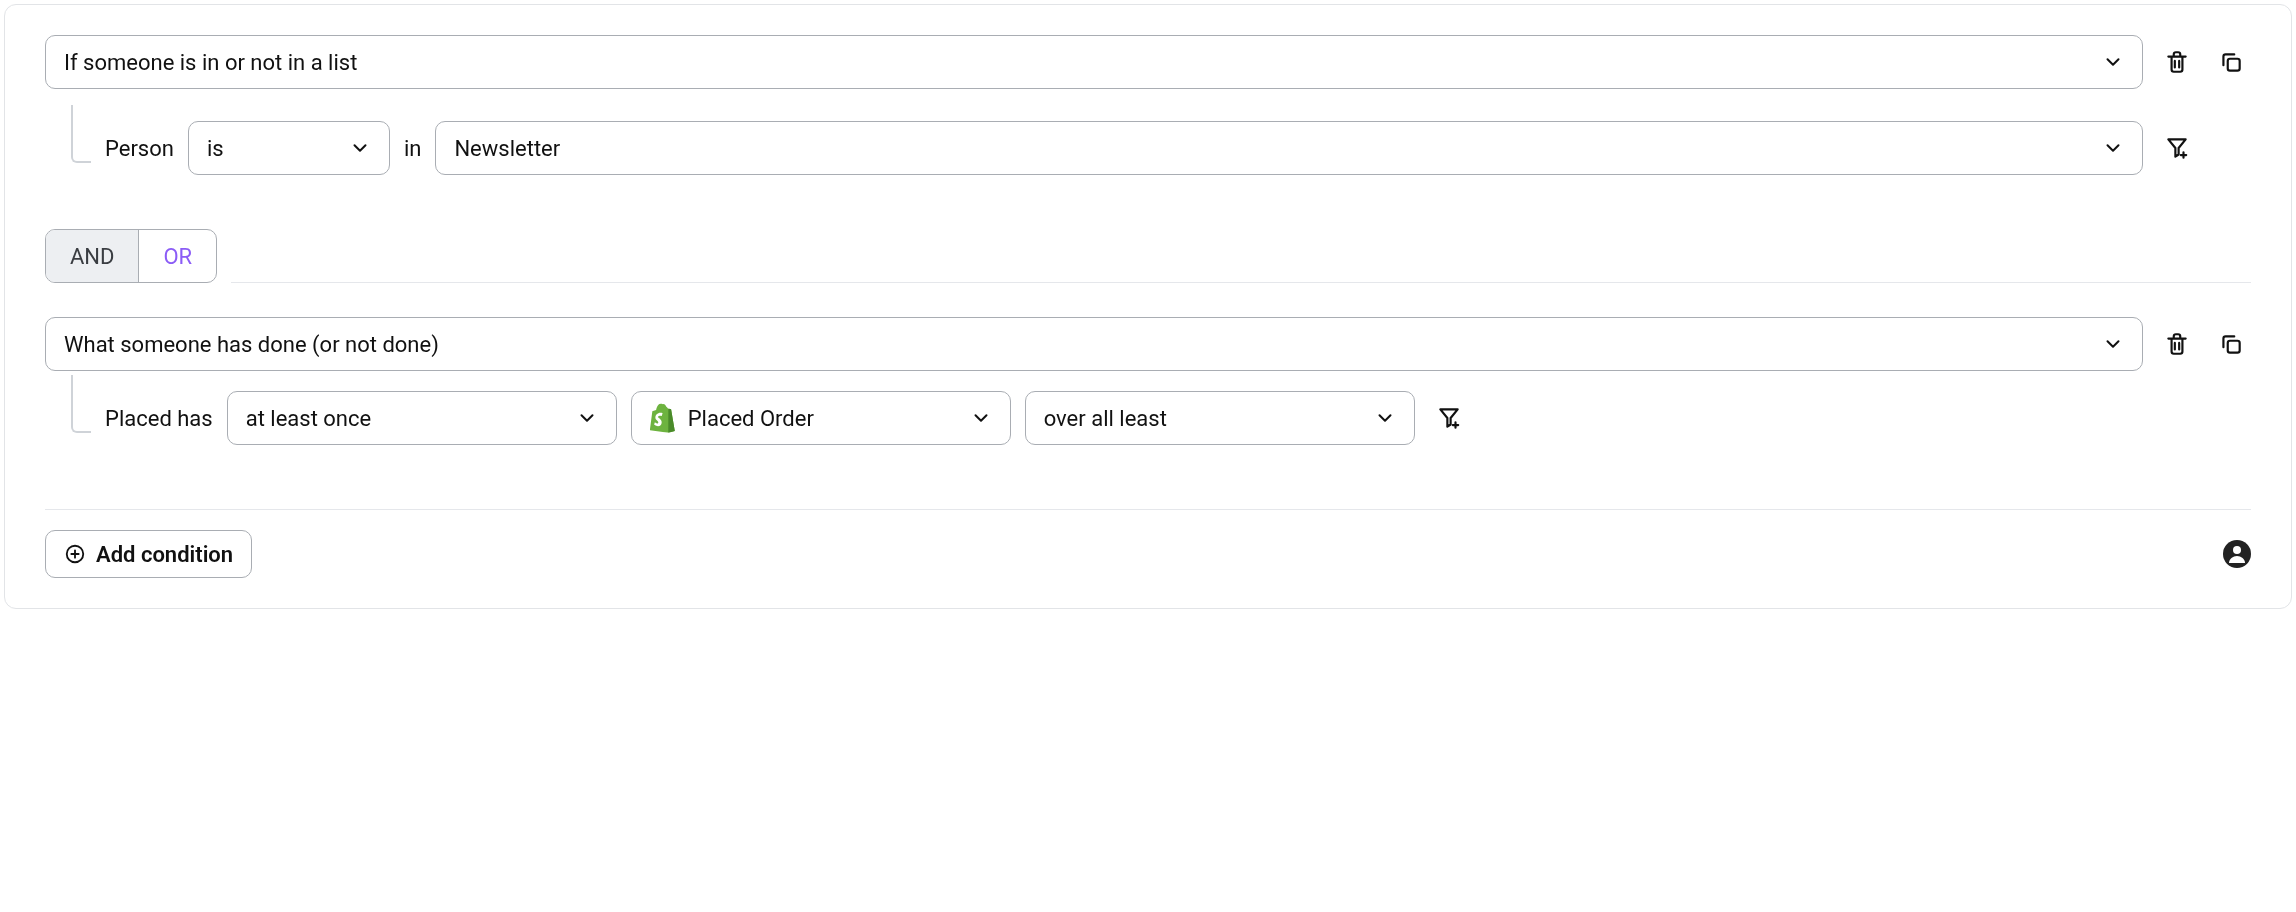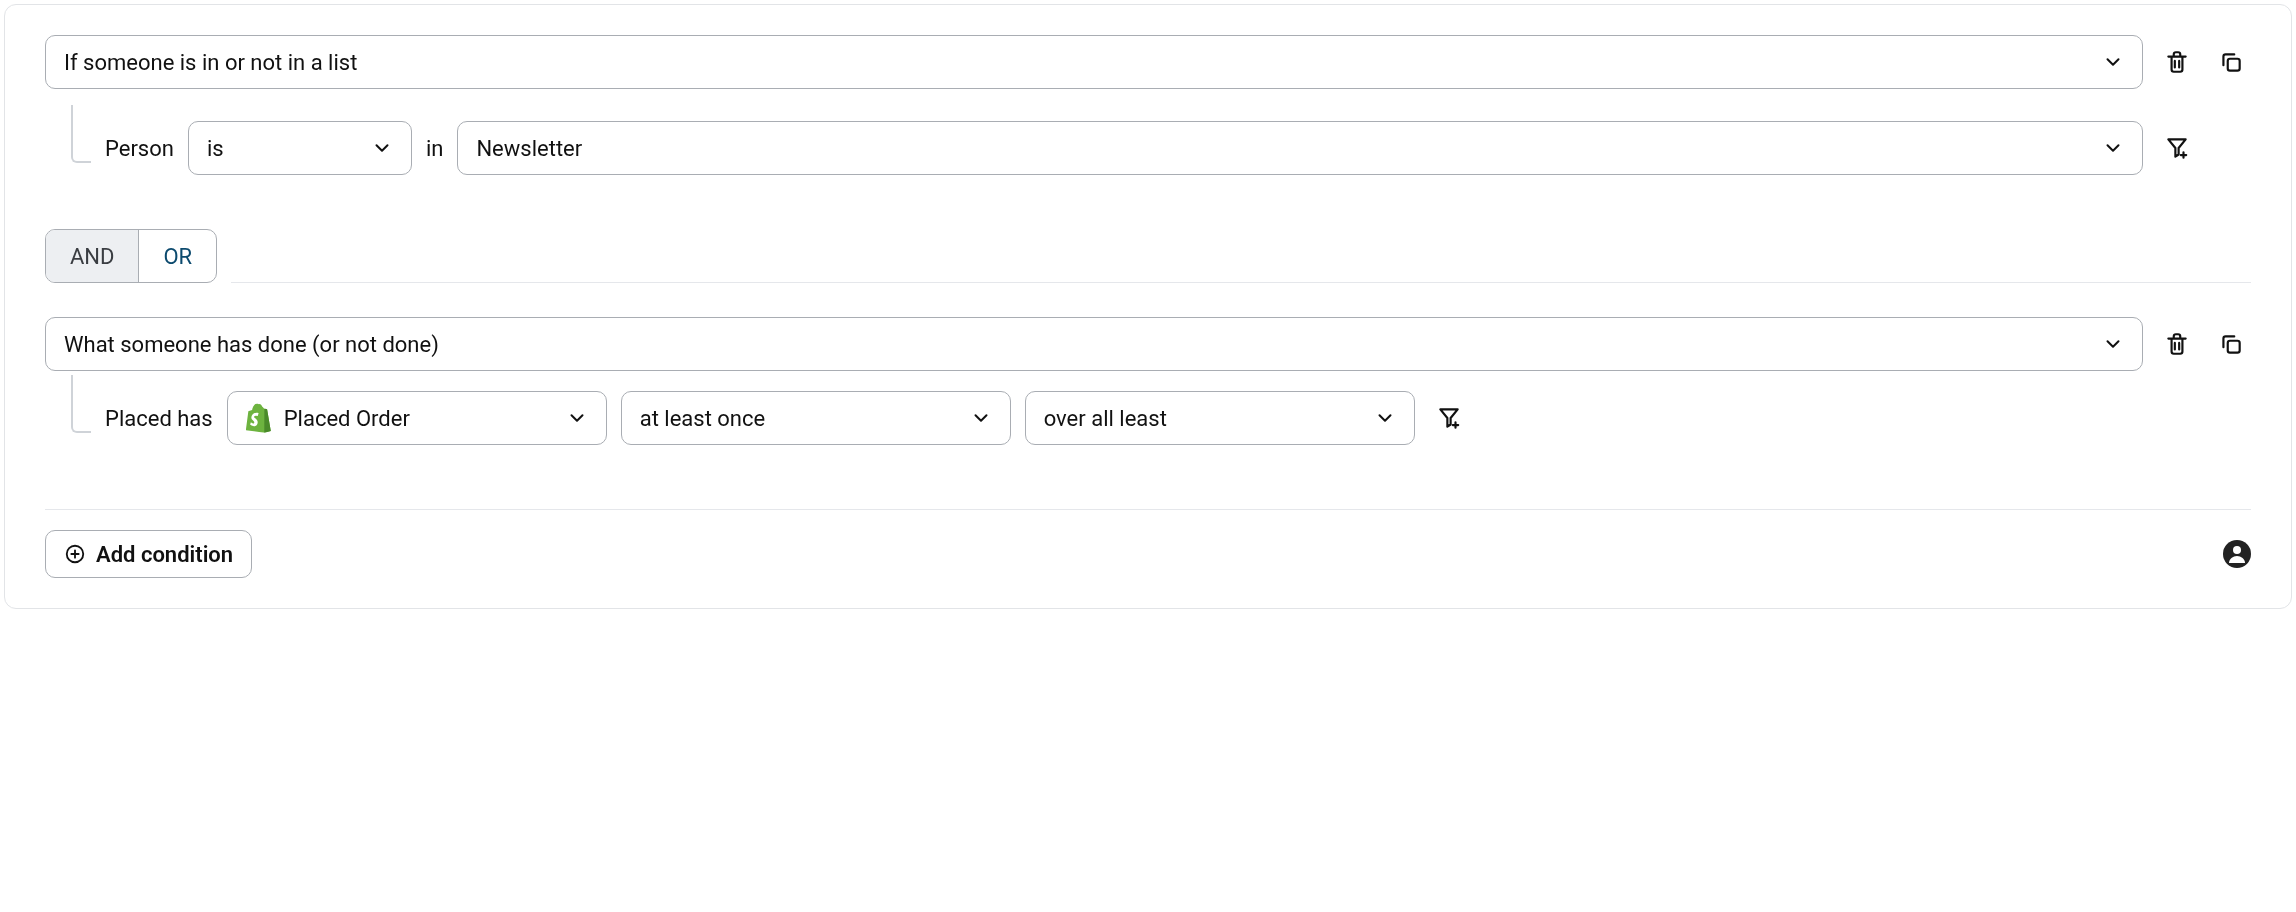--- a/index.html
+++ b/index.html
@@ -47,21 +47,21 @@
     gap: 10px;
     border: 1.5px solid #a9adb3;
     border-radius: 10px;
     padding: 19px 18px;
     background: #fff;
     height: 54px;
     cursor: pointer;
     color: #111;
   }
   .select.grow { flex: 1 1 auto; min-width: 0; }
-  .select.wide { width: 224px; }
+  .select.wide { width: 202px; }
   .select.mid  { width: 380px; }
   .select.mid2 { width: 390px; }
 
   .static { color: #111; }
 
   .chev { width: 22px; height: 22px; display: inline-flex; align-items:center; justify-content:center; }
   .chev svg { width: 22px; height: 22px; stroke: #111; }
 
   .icon-ghost {
     width: 40px; height: 40px;
@@ -83,21 +83,21 @@
     overflow: hidden;
     height: 54px;
     background: #fff;
   }
   .andor button {
     border: none;
     background: transparent;
     font: inherit;
     padding: 0 24px;
     cursor: pointer;
-    color: #0c4a6e;
+    color: #8b5cf6;
   }
   .andor button.active {
     background: #edeff2;
     color: #3a3d42;
   }
   .andor .sep { width: 0; border-left: 1.5px solid #a9adb3; }
   .hr { flex: 1 1 auto; height: 1px; background: #e5e7eb; }
   .bottom-hr { height: 1px; background: #e5e7eb; margin: 64px 0 20px; }
 
   .footer { display:flex; align-items:center; justify-content:space-between; }
@@ -253,44 +253,44 @@
     </div>
   </div>
 
   <div class="row" style="margin-top:20px">
     <div class="connector-cell">
         <div class="elbow"></div>
       </div>
 
     <span class="static">Placed has</span>
 
+    <div class="select mid2">
+      <span>at least once</span>
+      <span class="chev">
+          <svg>
+            <use href="#i-chev"></use>
+          </svg>
+        </span>
+    </div>
+
     <div class="select mid">
       <span style="display:inline-flex;align-items:center;gap:12px">
         <span class="shopify"><svg viewBox="0 0 32 36" width="26" height="30">
               <use href="#i-shopify"></use>
             </svg></span>
         <span>Placed Order</span>
       </span>
       <span class="chev">
           <svg>
             <use href="#i-chev"></use>
           </svg>
         </span>
     </div>
 
     <div class="select mid2">
-      <span>at least once</span>
-      <span class="chev">
-          <svg>
-            <use href="#i-chev"></use>
-          </svg>
-        </span>
-    </div>
-
-    <div class="select mid2">
       <span>over all least</span>
       <span class="chev">
           <svg>
             <use href="#i-chev"></use>
           </svg>
         </span>
     </div>
 
     <div class="icon-ghost">
         <svg>

